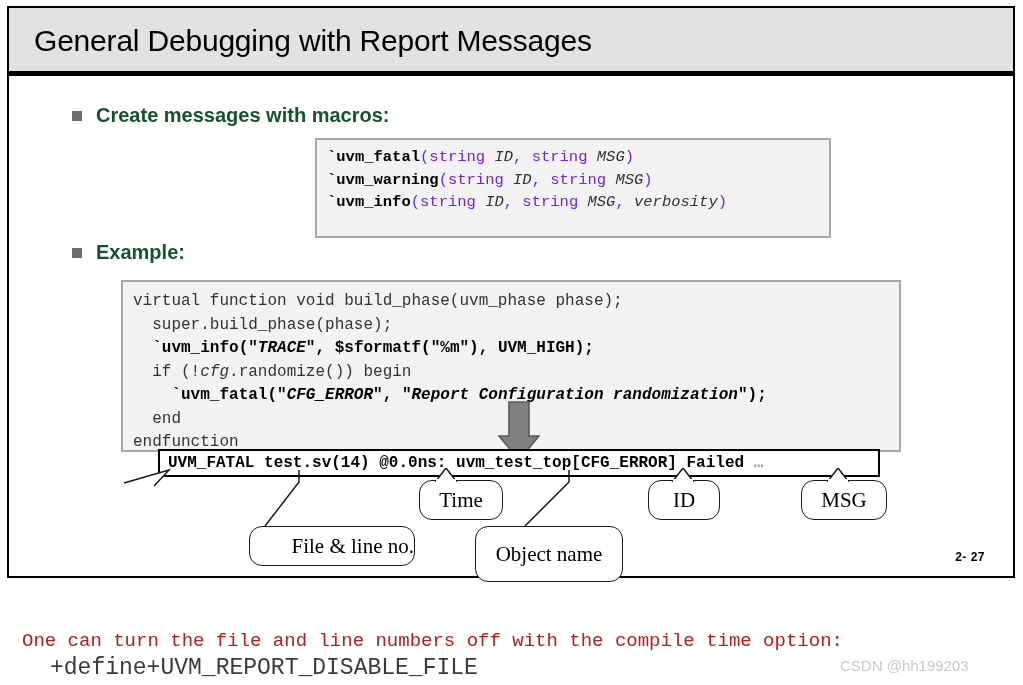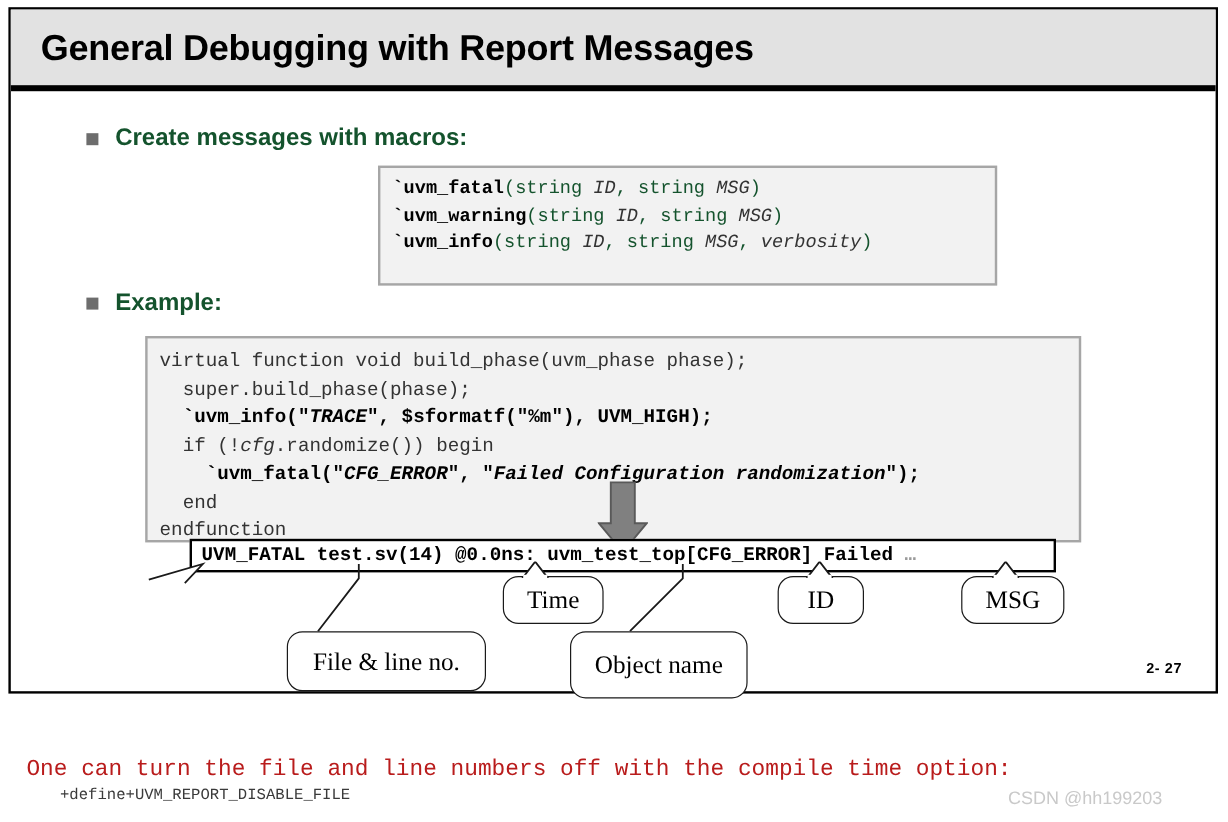--- a/index.html
+++ b/index.html
@@ -34,21 +34,21 @@
     height: 68px;
     background: #e2e2e2;
     border-bottom: 5px solid #000000;
     box-sizing: border-box;
   }
   .slide-title {
     position: absolute;
     left: 25px;
     top: 16px;
     font-size: 30px;
-    font-weight: bold;
+    font-weight: normal;
     color: #000000;
     letter-spacing: -0.2px;
     white-space: nowrap;
   }
 
   
   .bullet-row {
     position: absolute;
     display: flex;
     align-items: center;
@@ -95,21 +95,21 @@
     top: 272px;
     width: 780px;
     height: 172px;
     padding: 8px 0 0 10px;
   }
   #example-box .cline {
     font-size: 16px;
     line-height: 23.5px;
     white-space: pre;
   }
-  .kw { color: #14532d; }
+  .kw { color: #6d28d9; }
   .b  { font-weight: bold; color: #000000; }
   .i  { font-style: italic; }
   .bi { font-weight: bold; font-style: italic; color: #000000; }
   .tick { font-weight: bold; color: #000000; }
 
   
   #down-arrow {
     position: absolute;
     left: 489px;
     top: 392px;
@@ -182,21 +182,21 @@
     font-family: Liberation Mono, monospace;
     font-size: 19px;
     color: #b91c1c;
     white-space: nowrap;
   }
   #note-line2 {
     position: absolute;
     left: 50px;
     top: 655px;
     font-family: "Liberation Mono", monospace;
-    font-size: 13px;
+    font-size: 23px;
     color: #3a3a3a;
     white-space: nowrap;
   }
   #watermark {
     position: absolute;
     left: 840px;
     top: 657px;
     font-family: "Liberation Sans", sans-serif;
     font-size: 15px;
     color: #c9c9c9;
@@ -225,42 +225,42 @@
   <div class="bullet-row" id="bullet-example">
     <span class="bullet-sq"></span>
     <span class="bullet-text">Example:</span>
   </div>
 
   <div class="code-box" id="example-box">
     <div class="cline">virtual function void build_phase(uvm_phase phase);</div>
     <div class="cline">  super.build_phase(phase);</div>
     <div class="cline"><span>  </span><span class="b">`</span><span class="b">uvm_info(</span><span class="b">"</span><span class="bi">TRACE</span><span class="b">", </span><span class="b">$sformatf(</span><span class="b">"%m"</span><span class="b">), </span><span class="b">UVM_HIGH</span><span class="b">);</span></div>
     <div class="cline"><span>  if (!</span><span class="i">cfg</span><span>.randomize()) begin</span></div>
-    <div class="cline"><span>    </span><span class="b">`</span><span class="b">uvm_fatal(</span><span class="b">"</span><span class="bi">CFG_ERROR</span><span class="b">", </span><span class="b">"</span><span class="bi">Failed Configuration randomization</span><span class="b">"</span><span class="b">);</span></div>
+    <div class="cline"><span>    </span><span class="b">`</span><span class="b">uvm_fatal(</span><span class="b">"</span><span class="bi">CFG_ERROR</span><span class="b">", </span><span class="b">"</span><span class="bi">Report Configuration randomization</span><span class="b">"</span><span class="b">);</span></div>
     <div class="cline">  end</div>
     <div class="cline">endfunction</div>
   </div>
 
   <svg id="down-arrow" viewBox="0 0 42 62">
     <polygon points="11,2 31,2 31,36 41,36 21,60 1,36 11,36" fill="#808080" stroke="#595959" stroke-width="1.6"></polygon>
   </svg>
 
   <div id="output-bar"><span>UVM_FATAL</span><span> test.sv(14)</span><span> @0.0ns:</span><span> uvm_test_top</span><span>[CFG_ERROR]</span><span> Failed </span><span class="ell">…</span></div>
 
   <svg id="connectors" viewBox="0 0 1008 572">
 
     <polyline points="256,518 290,474 290,462" fill="none" stroke="#1a1a1a" stroke-width="1.5"></polyline>
 
     <polyline points="516,518 560,474 560,462" fill="none" stroke="#1a1a1a" stroke-width="1.5"></polyline>
 
     <polyline points="115,475 160,462 145,478" fill="#ffffff" stroke="#1a1a1a" stroke-width="1.5"></polyline>
   </svg>
 
 
-  <div class="callout" style="left:230px; top:518px; width:166px; height:50px;">
+  <div class="callout" style="left:240px; top:518px; width:166px; height:40px;justify-content:flex-end;">
     <span>File &amp; line no.</span>
   </div>
 
   <div class="callout" style="left:410px; top:472px; width:84px; height:40px;">
     <span>Time</span>
     <svg style="position:absolute; left:12px; top:-13px; width:28px; height:14px;" viewBox="0 0 28 14">
       <polygon points="4,13 14,0 24,13" fill="#ffffff" stroke="#1a1a1a" stroke-width="1.5"></polygon>
       <rect x="4" y="11" width="20" height="4" fill="#ffffff"></rect>
     </svg>
   </div>

